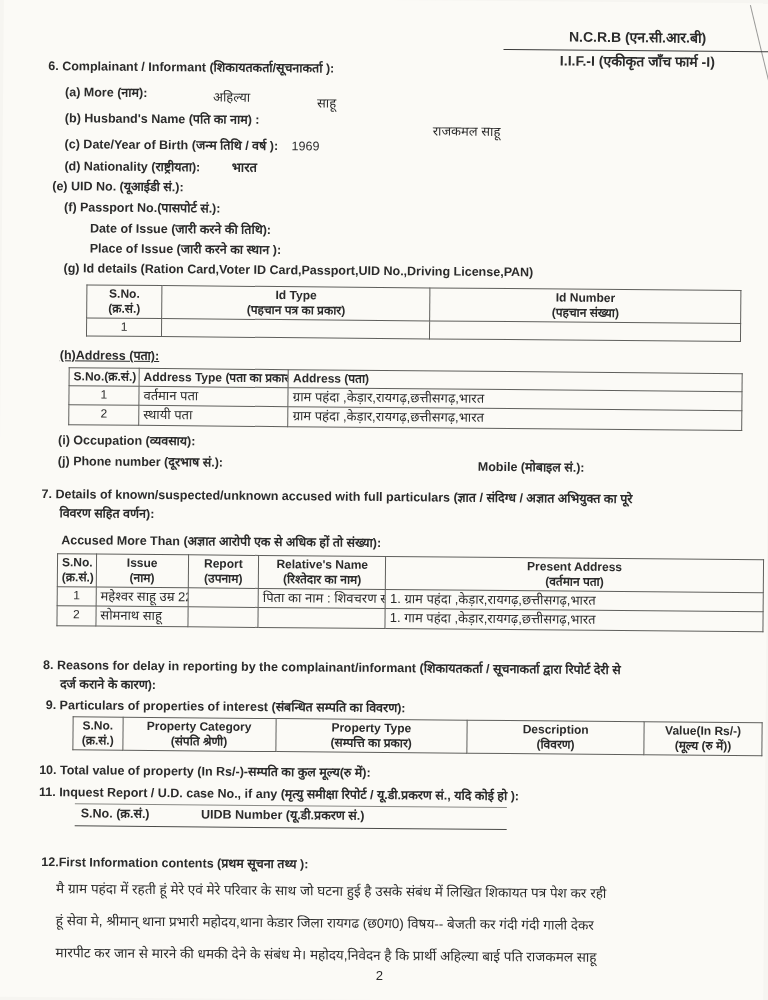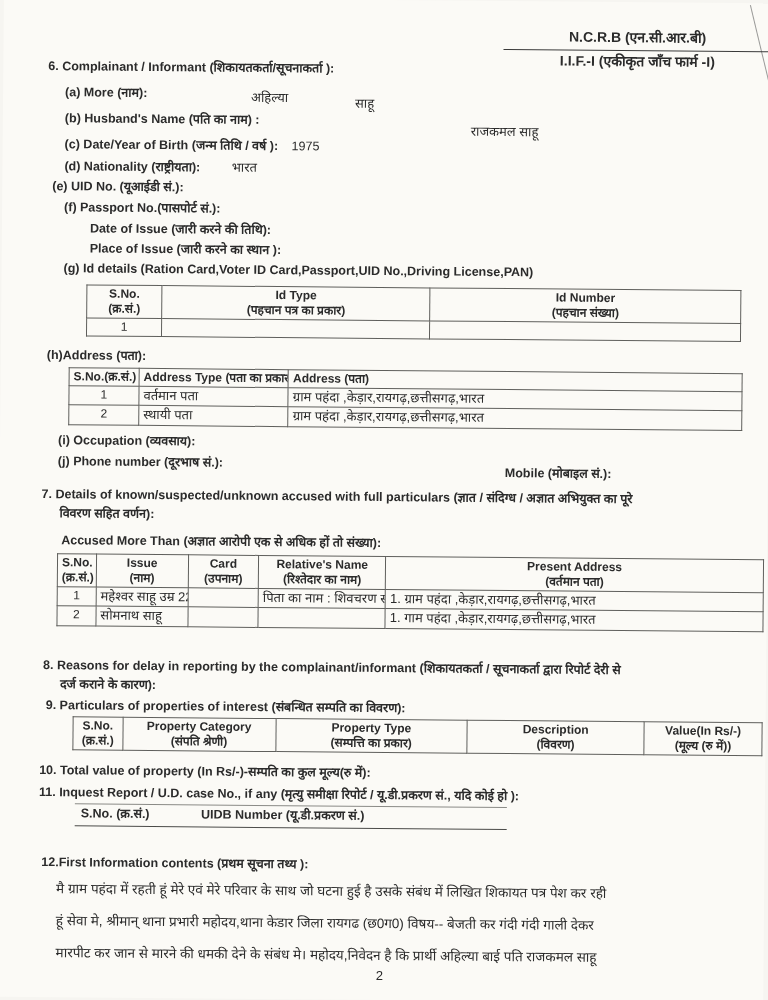--- a/index.html
+++ b/index.html
@@ -13,21 +13,21 @@
     background:#fbfaf6;color:#2b2b2b;
     transform:rotate(0.5deg);transform-origin:50% 45%;
     font-size:12.5px;line-height:1.25;
   }
   .abs{position:absolute;white-space:nowrap;}
   .b{font-weight:bold;}
   .hdr{position:absolute;top:27px;right:0;width:268px;text-align:center;font-size:14px;font-weight:bold;}
   .hdr-l1{padding-bottom:3px;border-bottom:1.5px solid #3a3a3a;}
   .hdr-l2{padding-top:2px;}
   .diag{position:absolute;left:746px;top:2px;height:112px;border-left:1.2px solid #9a9a98;transform:rotate(-14deg);transform-origin:top left;}
-  .val{font-weight:normal;margin-left:38px;}
+  .val{font-weight:normal;}
   table{border-collapse:collapse;table-layout:fixed;}
   th,td{border:1px solid #5f5f5c;padding:1px 4px;font-size:12px;vertical-align:top;overflow:hidden;}
   th{font-weight:bold;}
   th .hi,td .hi{display:block;font-weight:bold;}
   .cell-en{display:block;}
   .c{text-align:center;}
   .l{text-align:left;}
   .hindi{font-size:13px;}
   .para{font-size:13.5px;}
   .nowrap{white-space:nowrap;}
@@ -54,26 +54,26 @@
     <span class="val hindi" style="position:absolute;left:252px;top:8px;text-align:center;">साहू</span>
   </div>
 
   <div class="abs" style="top:114px;left:62px;">
     <span class="b">(b) Husband's Name (पति का नाम) :</span>
     <span class="val hindi" style="position:absolute;left:368px;top:9px;">राजकमल साहू</span>
   </div>
 
   <div class="abs" style="top:140px;left:62px;">
     <span class="b">(c) Date/Year of Birth (जन्म तिथि / वर्ष ):</span>
-    <span class="val" style="margin-left:10px;">1975</span>
+    <span class="val" style="margin-left:10px;">1969</span>
   </div>
 
   <div class="abs" style="top:161px;left:62px;">
     <span class="b">(d) Nationality (राष्ट्रीयता):</span>
-    <span class="val hindi" style="margin-left:28px;">भारत</span>
+    <span class="val hindi" style="margin-left:28px;font-weight:bold;">भारत</span>
   </div>
 
   <div class="abs b" style="top:182px;left:50px;">(e) UID No. (यूआईडी सं.):</div>
   <div class="abs b" style="top:203px;left:62px;">(f) Passport No.(पासपोर्ट सं.):</div>
   <div class="abs b" style="top:224px;left:88px;">Date of Issue (जारी करने की तिथि):</div>
   <div class="abs b" style="top:244px;left:88px;">Place of Issue (जारी करने का स्थान ):</div>
   <div class="abs b" style="top:264px;left:62px;">(g) Id details (Ration Card,Voter ID Card,Passport,UID No.,Driving License,PAN)</div>
 
   <table class="abs" style="top:287px;left:85px;width:655px;">
     <colgroup>
@@ -97,21 +97,21 @@
           </th>
     </tr>
     <tr>
       <td class="c">1</td>
       <td></td>
       <td></td>
     </tr>
   </tbody>
     </table>
 
-  <div class="abs b" style="top:351px;left:46px;">(h)Address (पता):</div>
+  <div class="abs b" style="top:351px;left:59px;text-decoration:underline;">(h)Address (पता):</div>
 
   <table class="abs" style="top:370px;left:68px;width:674px;">
     <colgroup>
         <col style="width:10.4%">
         <col style="width:22.2%">
         <col style="width:67.4%">
       </colgroup>
     <tbody>
         <tr>
       <th class="l nowrap">S.No.(क्र.सं.)</th>
@@ -127,21 +127,21 @@
       <td class="c">2</td>
       <td class="hindi">स्थायी पता</td>
       <td class="hindi nowrap">ग्राम पहंदा ,केड़ार,रायगढ़,छत्तीसगढ़,भारत</td>
     </tr>
   </tbody>
     </table>
 
   <div class="abs b" style="top:436px;left:58px;">(i) Occupation (व्यवसाय):</div>
   <div class="abs" style="top:457px;left:58px;width:700px;">
     <span class="b">(j) Phone number (दूरभाष सं.):</span>
-    <span class="b" style="position:absolute;left:420px;top:8px;margin-left:27px;">Mobile (मोबाइल सं.):</span>
+    <span class="b" style="position:absolute;left:420px;top:2px;">Mobile (मोबाइल सं.):</span>
   </div>
 
   <div class="abs b" style="top:490px;left:42px;">7. Details of known/suspected/unknown accused with full particulars (ज्ञात / संदिग्ध / अज्ञात अभियुक्त का पूरे</div>
   <div class="abs b" style="top:509px;left:60px;">विवरण सहित वर्णन):</div>
   <div class="abs b" style="top:536px;left:62px;">Accused More Than (अज्ञात आरोपी एक से अधिक हों तो संख्या):</div>
 
   <table class="abs" style="top:556px;left:58px;width:707px;">
     <colgroup>
         <col style="width:5.5%">
         <col style="width:13%">
@@ -153,21 +153,21 @@
         <tr>
       <th class="c">
             <span class="cell-en">S.No.</span>
             <span class="hi">(क्र.सं.)</span>
           </th>
       <th class="c">
             <span class="cell-en">Issue</span>
             <span class="hi">(नाम)</span>
           </th>
       <th class="c">
-            <span class="cell-en">Card</span>
+            <span class="cell-en">Report</span>
             <span class="hi">(उपनाम)</span>
           </th>
       <th class="c">
             <span class="cell-en">Relative's Name</span>
             <span class="hi">(रिश्तेदार का नाम)</span>
           </th>
       <th class="c">
             <span class="cell-en">Present Address</span>
             <span class="hi">(वर्तमान पता)</span>
           </th>

